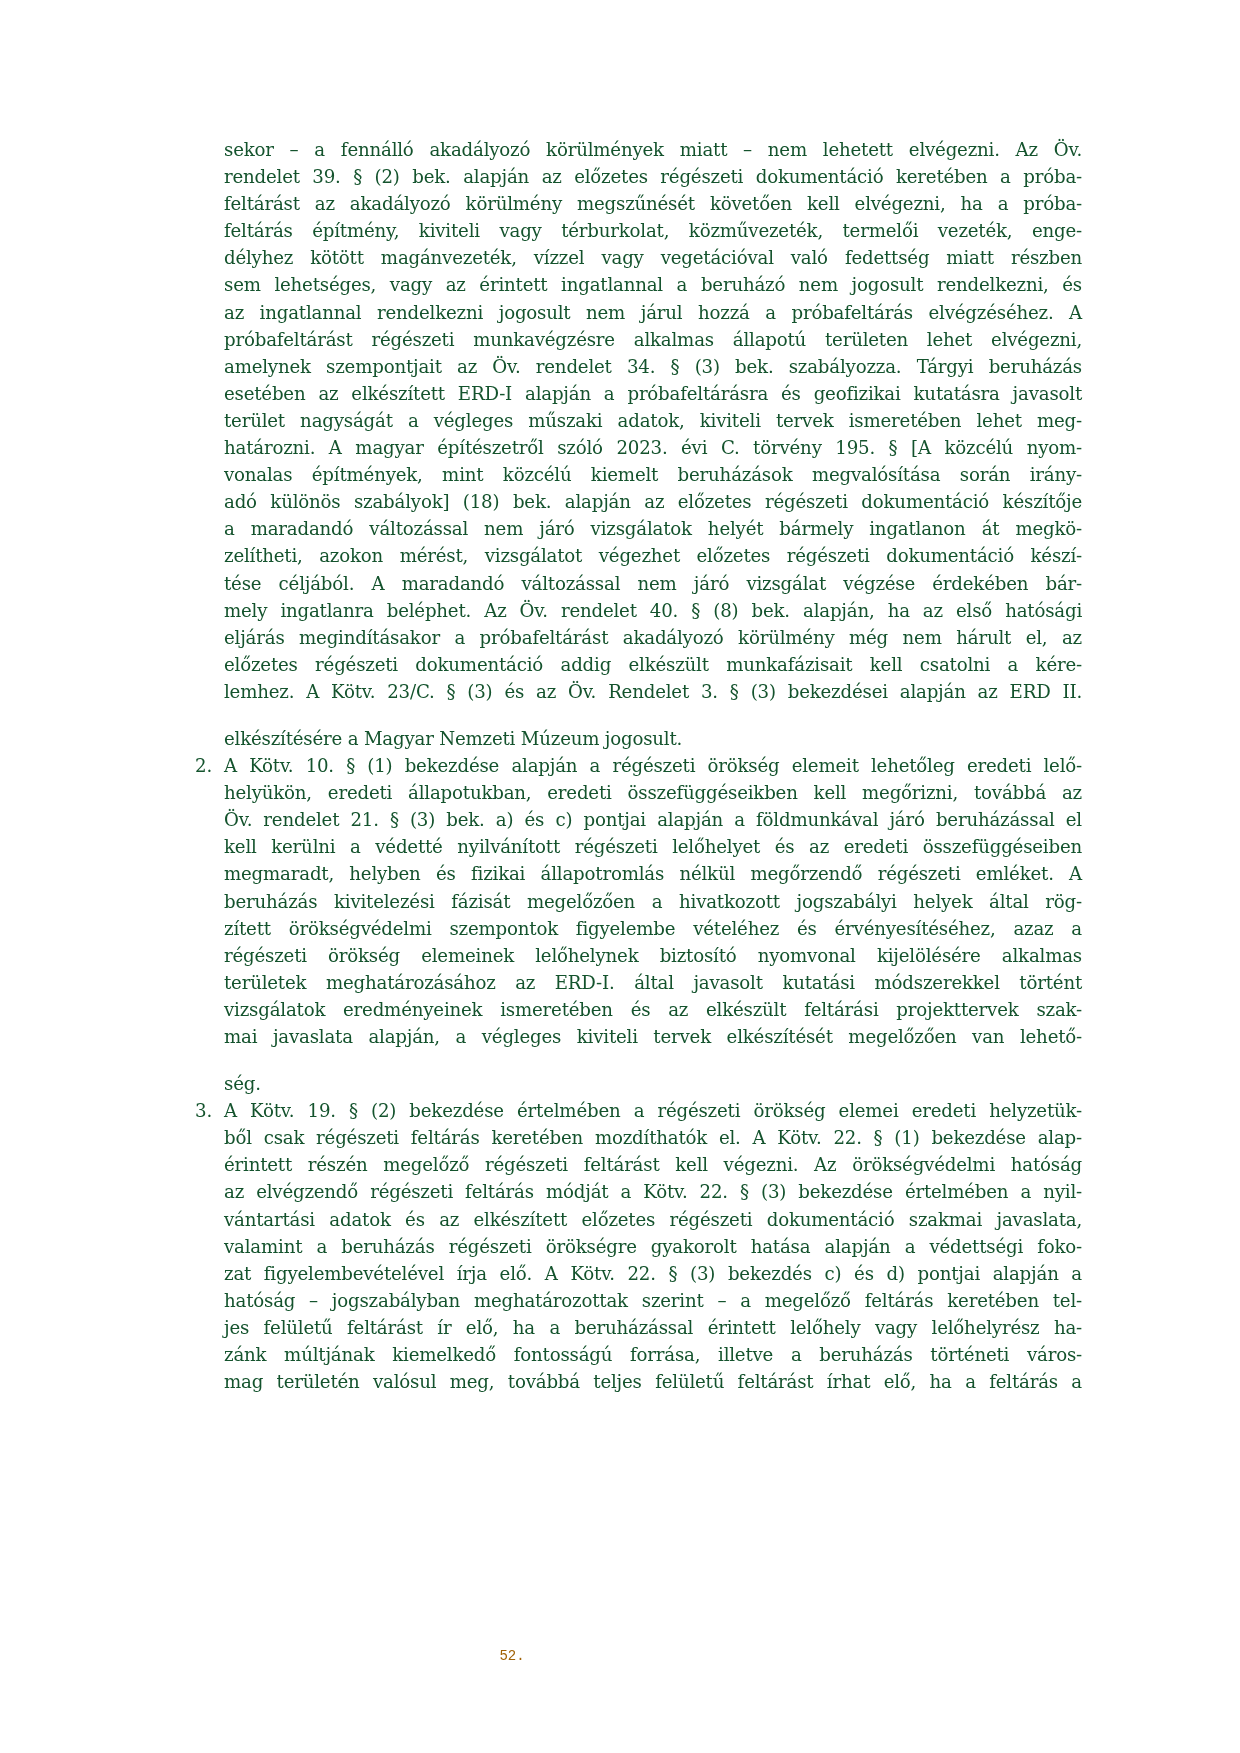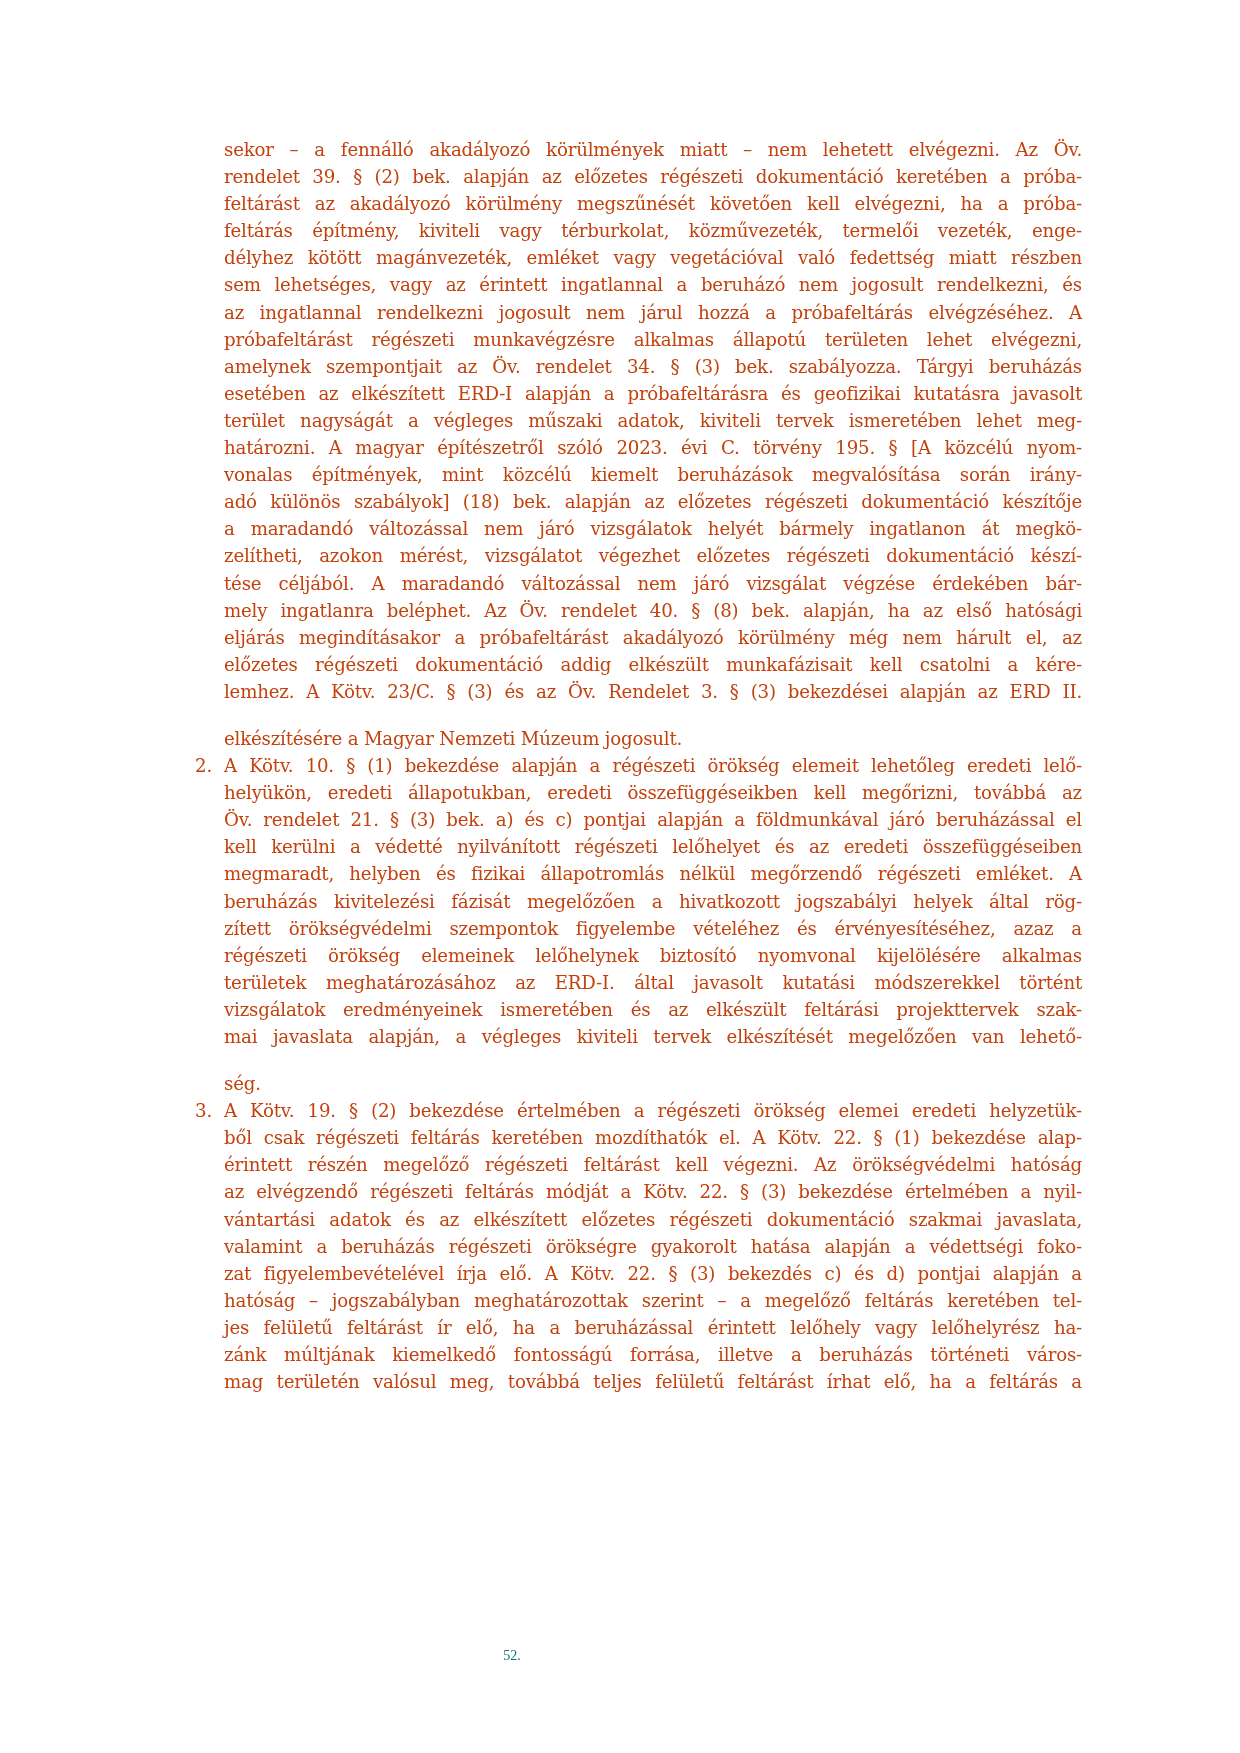--- a/index.html
+++ b/index.html
@@ -6,21 +6,21 @@
   body { width: 1240px; height: 1753px; position: relative; overflow: hidden; }
   .page { position: absolute; left: 0; top: 0; width: 1240px; height: 1753px; background: #fff; }
   .text-block {
     position: absolute;
     left: 224px;
     top: 136px;
     width: 858px;
     font-family: "DejaVu Serif", "Liberation Serif", serif;
     font-size: 18.2px;
     line-height: 27.1px;
-    color: #c2410c;
+    color: #14532d;
   }
   .line {
     display: block;
     white-space: nowrap;
     text-align: justify;
     text-align-last: justify;
     height: 27.1px;
     letter-spacing: -0.2px;
   }
   .line.last { text-align-last: left; margin-top: 20px; }
@@ -29,37 +29,37 @@
     position: absolute;
     left: -29px;
     top: 0;
   }
   .page-number {
     position: absolute;
     top: 1648px;
     left: 0;
     width: 1024px;
     text-align: center;
-    font-family: Liberation Serif, serif;
+    font-family: Liberation Mono, monospace;
     font-size: 14px;
-    color: #0f766e;
+    color: #a16207;
   }
 </style>
 </head>
 <body>
 
 <div class="page">
   <div class="text-block">
 
     <div>
       <span class="line">sekor – a fennálló akadályozó körülmények miatt – nem lehetett elvégezni. Az Öv.</span>
       <span class="line">rendelet 39. § (2) bek. alapján az előzetes régészeti dokumentáció keretében a próba-</span>
       <span class="line">feltárást az akadályozó körülmény megszűnését követően kell elvégezni, ha a próba-</span>
       <span class="line">feltárás építmény, kiviteli vagy térburkolat, közművezeték, termelői vezeték, enge-</span>
-      <span class="line">délyhez kötött magánvezeték, emléket vagy vegetációval való fedettség miatt részben</span>
+      <span class="line">délyhez kötött magánvezeték, vízzel vagy vegetációval való fedettség miatt részben</span>
       <span class="line">sem lehetséges, vagy az érintett ingatlannal a beruházó nem jogosult rendelkezni, és</span>
       <span class="line">az ingatlannal rendelkezni jogosult nem járul hozzá a próbafeltárás elvégzéséhez. A</span>
       <span class="line">próbafeltárást régészeti munkavégzésre alkalmas állapotú területen lehet elvégezni,</span>
       <span class="line">amelynek szempontjait az Öv. rendelet 34. § (3) bek. szabályozza. Tárgyi beruházás</span>
       <span class="line">esetében az elkészített ERD-I alapján a próbafeltárásra és geofizikai kutatásra javasolt</span>
       <span class="line">terület nagyságát a végleges műszaki adatok, kiviteli tervek ismeretében lehet meg-</span>
       <span class="line">határozni. A magyar építészetről szóló 2023. évi C. törvény 195. § [A közcélú nyom-</span>
       <span class="line">vonalas építmények, mint közcélú kiemelt beruházások megvalósítása során irány-</span>
       <span class="line">adó különös szabályok] (18) bek. alapján az előzetes régészeti dokumentáció készítője</span>
       <span class="line">a maradandó változással nem járó vizsgálatok helyét bármely ingatlanon át megkö-</span>

